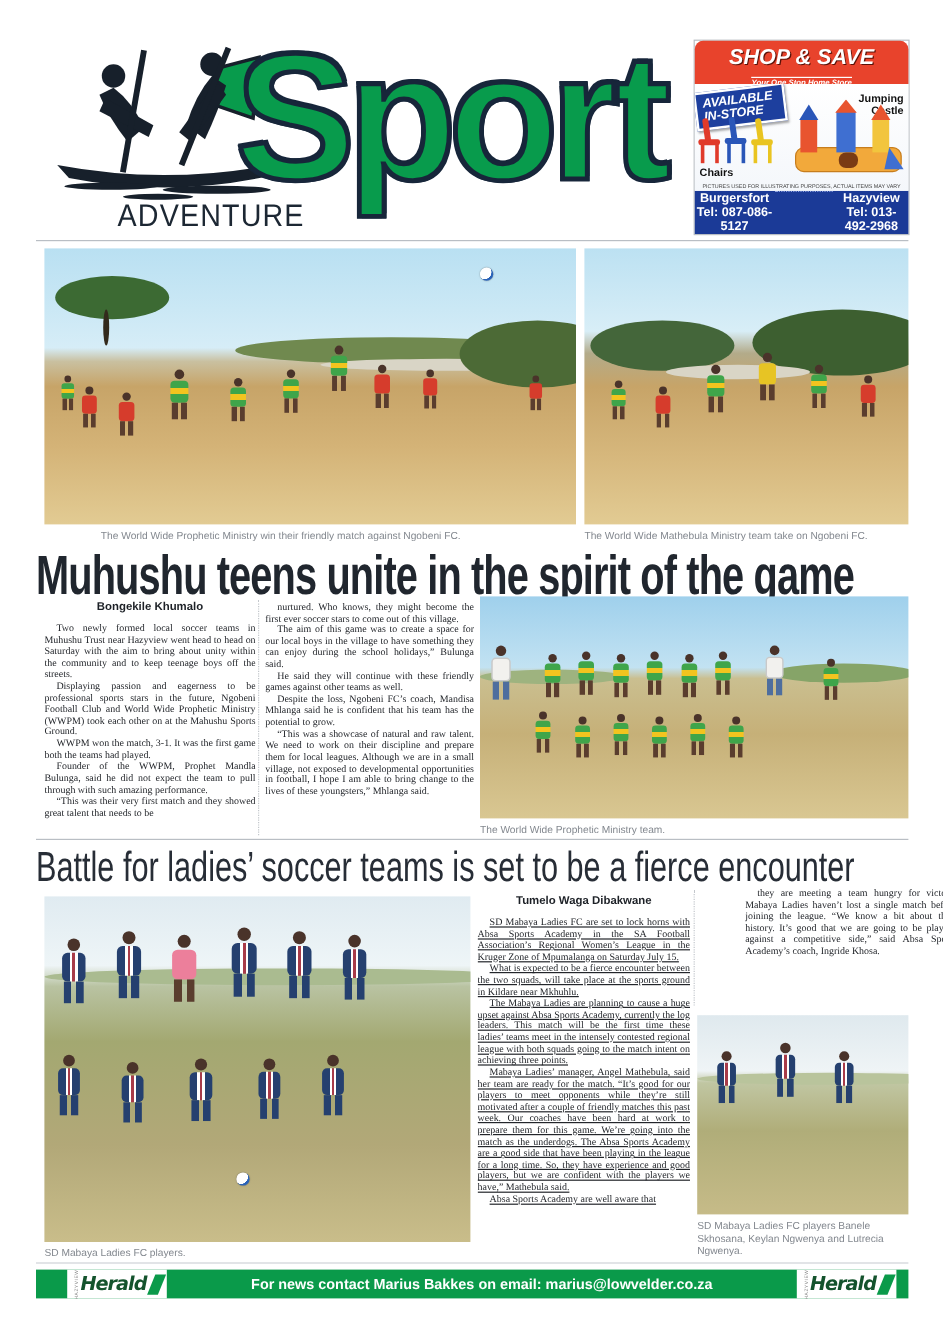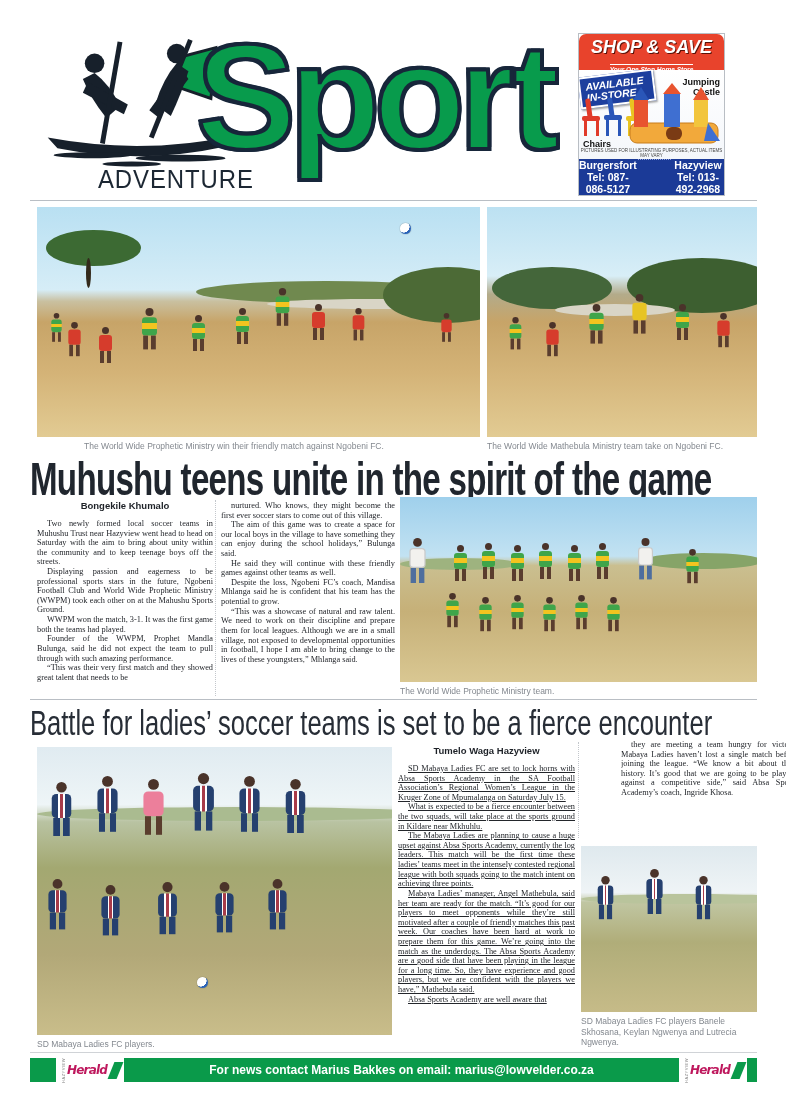--- a/index.html
+++ b/index.html
@@ -11,21 +11,21 @@
   .canoe { left:34px; top:28px; width:215px; height:142px; }
   .adventure { left:98px; top:164px; font-size:26px; color:#1c2733; letter-spacing:1px;
                transform:scaleX(0.92); transform-origin:left top; white-space:nowrap; }
   .sport-title { left:196px; top:16px; font-size:150px; line-height:1.08; font-weight:700;
                  color:#089b4c; letter-spacing:-7px; white-space:nowrap;
                  -webkit-text-stroke:4px #17263a;
                  text-shadow:2px 2px 0 #17263a,-2px -2px 0 #17263a,2px -2px 0 #17263a,-2px 2px 0 #17263a; }
   .rule { background:#b9bec4; height:1px; }
 
   
-  .ad { left:578px; top:33px; width:147px; height:163px; border:1px solid #b9bec4; background:#fff; box-sizing:border-box; }
+  .ad { left:578px; top:33px; width:180px; height:163px; border:1px solid #b9bec4; background:#fff; box-sizing:border-box; }
   .ad-banner { position:relative; height:36px; background:#e8432c; border-radius:7px 7px 0 0; text-align:center; overflow:hidden; }
   .ad-banner-title { font-size:18px; font-weight:700; font-style:italic; color:#fff; letter-spacing:0;
                      text-shadow:1px 1px 0 #5a1208; margin-top:3px; }
   .ad-banner-sub { font-size:6.5px; font-weight:700; font-style:italic; color:#fff; border-top:1px solid #fff;
                    display:inline-block; padding-top:1px; margin-top:0px; }
   .ad-mid { position:relative; height:89px; background:linear-gradient(180deg,#ffffff 0%,#f4f7fb 100%); overflow:hidden; }
   .ad-badge { position:absolute; left:0px; top:3px; background:#1d3f9e; color:#fff; font-style:italic; font-weight:700;
               font-size:10.5px; line-height:1.05; padding:3px 8px 3px 5px; transform:rotate(-7deg);
               border:2px solid #fff; box-shadow:1px 2px 2px rgba(0,0,0,.35); }
   .ad-jumping { position:absolute; right:4px; top:8px; font-size:9px; font-weight:700; color:#111; text-align:right; line-height:1.1; }
@@ -76,22 +76,22 @@
   .bodycol { font-family:"Liberation Serif", serif; font-size:8.3px; line-height:1.16; text-align:justify;
              color:#23262b; overflow:hidden; }
   .para { margin:0; text-indent:10px; }
   .vrule { border-left:1px dotted #c3c7cc; width:0; }
 
   
   .footer-bar { left:30px; top:1058px; width:727px; height:24px; background:#0a9a4a;
                 display:flex; align-items:center; }
   .herald-box { background:#fff; height:24px; display:flex; align-items:center; padding:0 4px 0 5px; box-sizing:border-box; }
   .herald-vert { writing-mode:vertical-rl; transform:rotate(180deg); font-size:4px; color:#888; letter-spacing:0.5px; margin-right:1px; }
-  .herald-word { font-family:"DejaVu Sans", sans-serif; color:#be185d; font-weight:700; font-style:italic;
-                 font-size:12px; letter-spacing:-0.8px; line-height:1;text-align:center; }
+  .herald-word { font-family:"DejaVu Sans", sans-serif; color:#14532d; font-weight:700; font-style:italic;
+                 font-size:16px; letter-spacing:-0.8px; line-height:1;text-align:center; }
   .herald-slash { width:9px; height:17px; background:#0a9a4a; transform:skewX(-22deg); margin-left:4px; }
   .footer-contact { flex:1; text-align:center; color:#fff; font-weight:700; font-size:12px; }
 </style>
 </head>
 <body>
 
 <div class="page">
 
   <svg class="abs canoe" viewBox="0 0 220 145">
     <path d="M14 112 Q110 130 206 110 L196 121 Q110 140 24 123 Z" fill="#17202b"></path>
@@ -421,21 +421,21 @@
       <div class="fig c-navy" style="left: 66%; top: 46%; transform: scale(1.4);">
         <div class="h"></div>
         <div class="t"></div>
         <div class="l"></div>
       </div>
       <div class="ball" style="left: 45%; top: 80%;"></div>
     </div>
   <div class="abs caption" style="left:37px; top:1039px; width:355px;">SD Mabaya Ladies FC players.</div>
 
   <div class="abs" style="left:398px; top:745px; width:177px;">
-    <p class="byline">Tumelo Waga Hazyview</p>
+    <p class="byline">Tumelo Waga Dibakwane</p>
     <div class="bodycol" style="height:288px;text-decoration:underline;">
         <p class="para">SD Mabaya Ladies FC are set to lock horns with Absa Sports Academy in the SA Football Association’s Regional Women’s League in the Kruger Zone of Mpumalanga on Saturday July 15.</p>
         <p class="para">What is expected to be a fierce encounter between the two squads, will take place at the sports ground in Kildare near Mkhuhlu.</p>
         <p class="para">The Mabaya Ladies are planning to cause a huge upset against Absa Sports Academy, currently the log leaders. This match will be the first time these ladies’ teams meet in the intensely contested regional league with both squads going to the match intent on achieving three points.</p>
         <p class="para">Mabaya Ladies’ manager, Angel Mathebula, said her team are ready for the match. “It’s good for our players to meet opponents while they’re still motivated after a couple of friendly matches this past week. Our coaches have been hard at work to prepare them for this game. We’re going into the match as the underdogs. The Absa Sports Academy are a good side that have been playing in the league for a long time. So, they have experience and good players, but we are confident with the players we have,” Mathebula said.</p>
         <p class="para">Absa Sports Academy are well aware that</p>
       </div>
   </div>
   <div class="abs vrule" style="left:578px; top:742px; height:96px;"></div>
   <div class="abs bodycol" style="left:581px; top:740px; width:176px; height:100px;margin-left:40px;">

